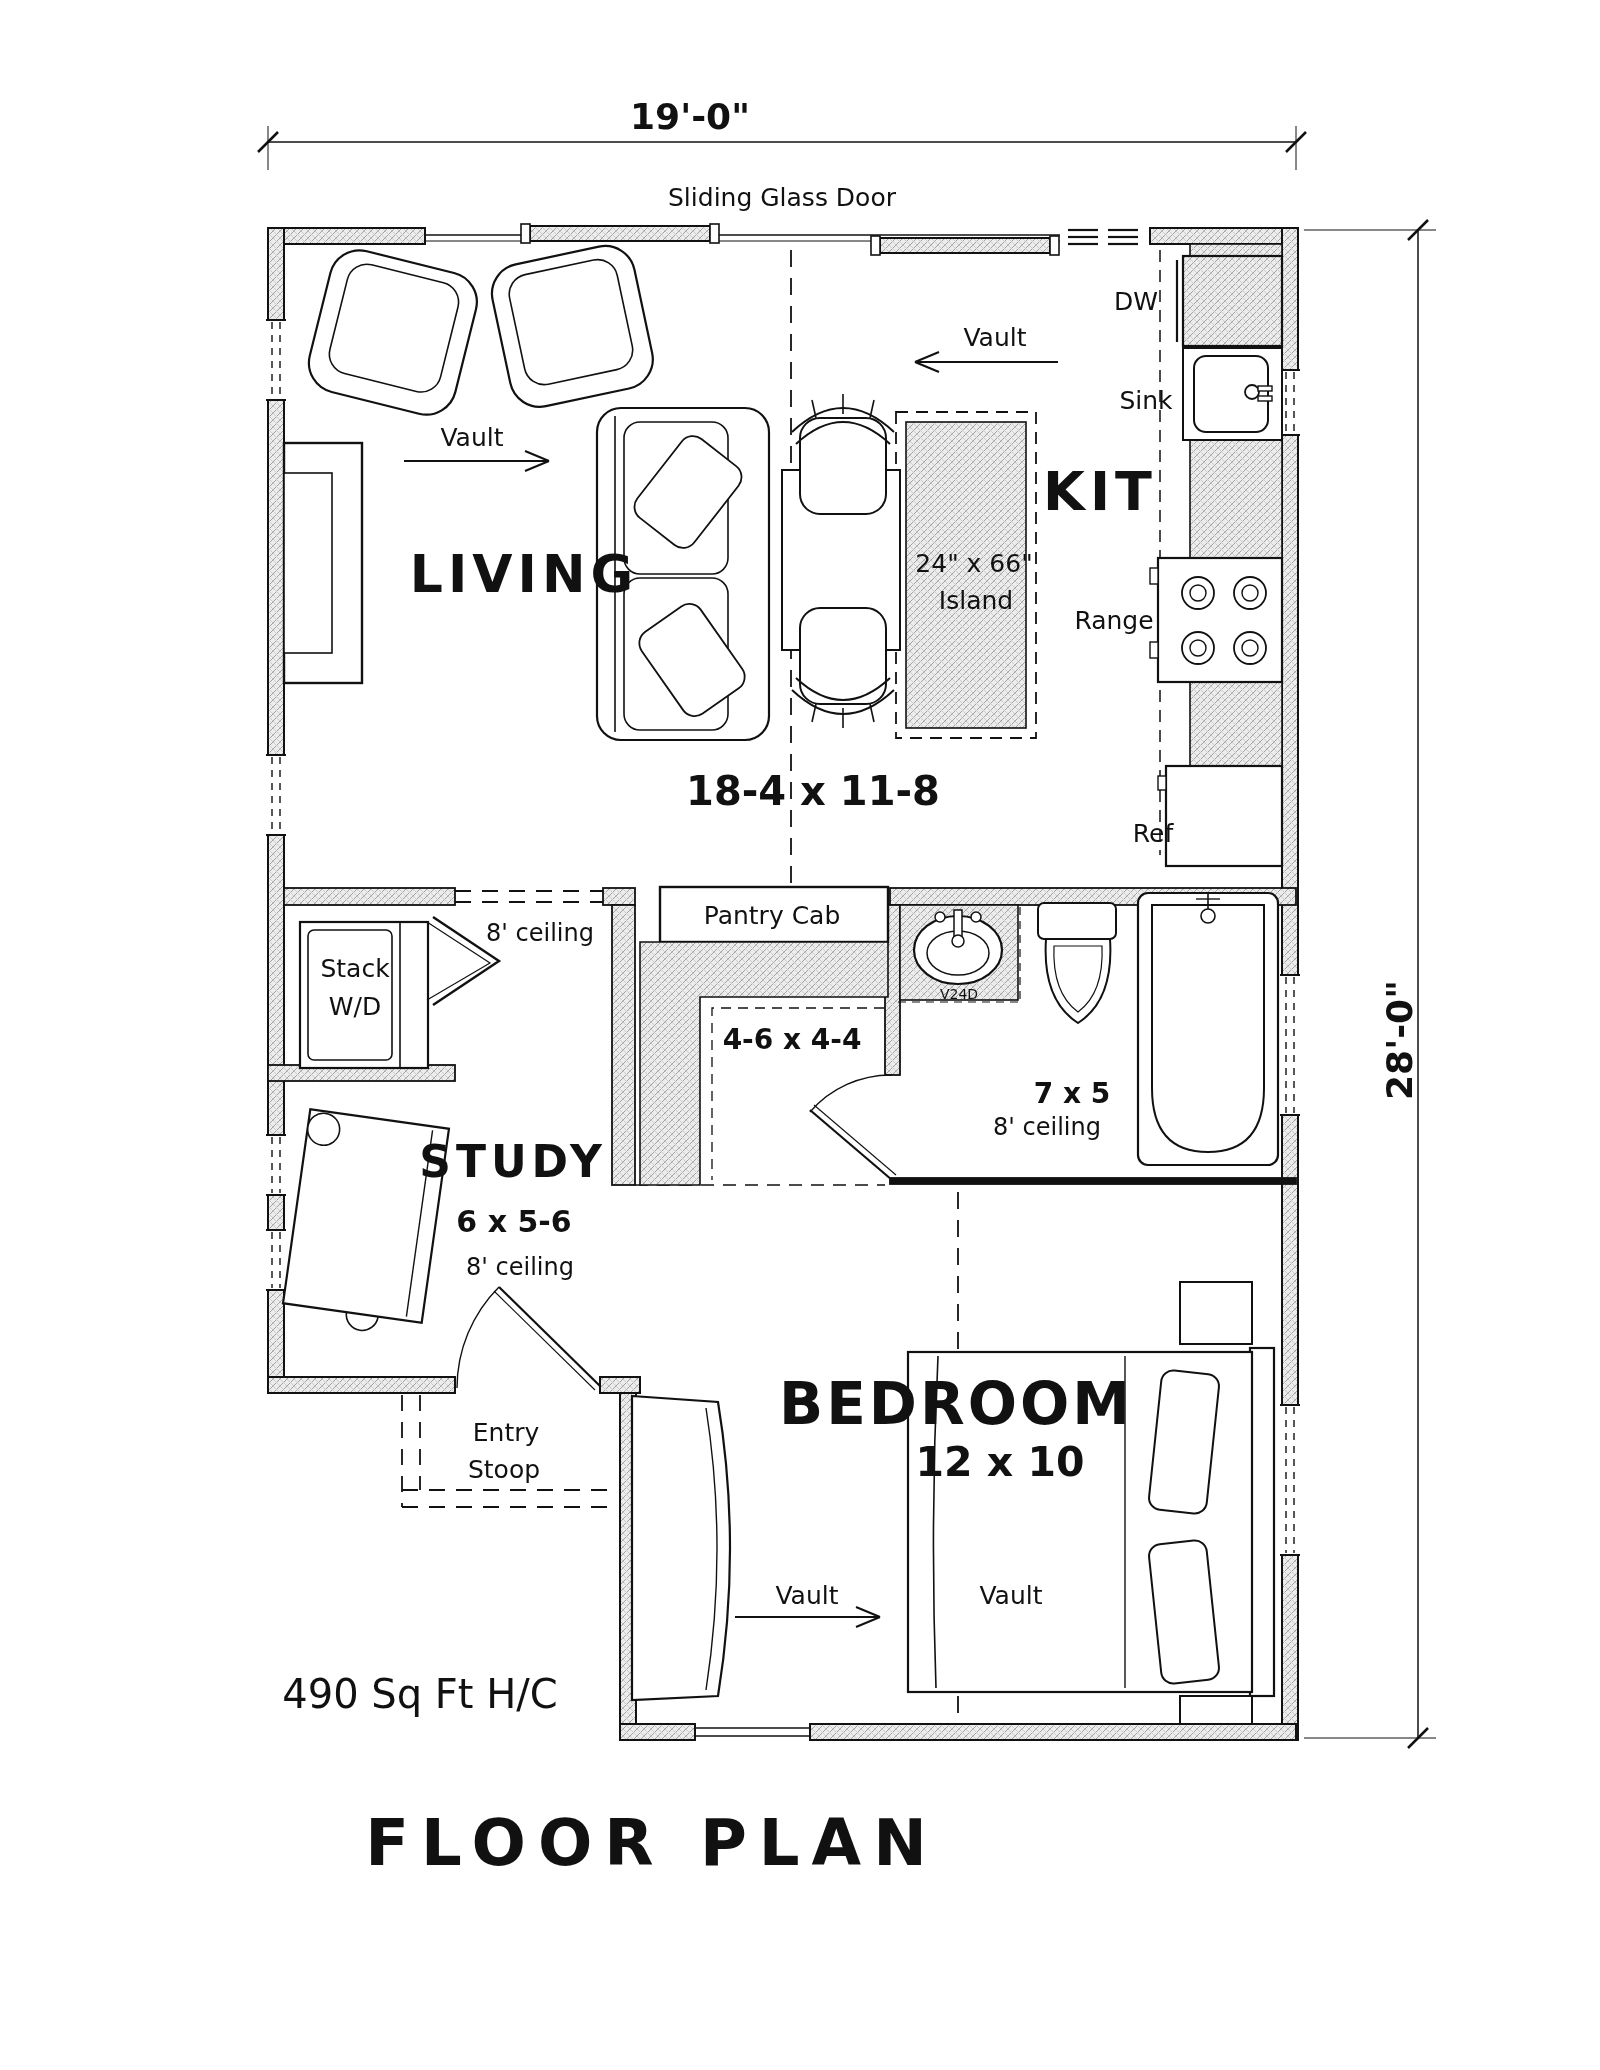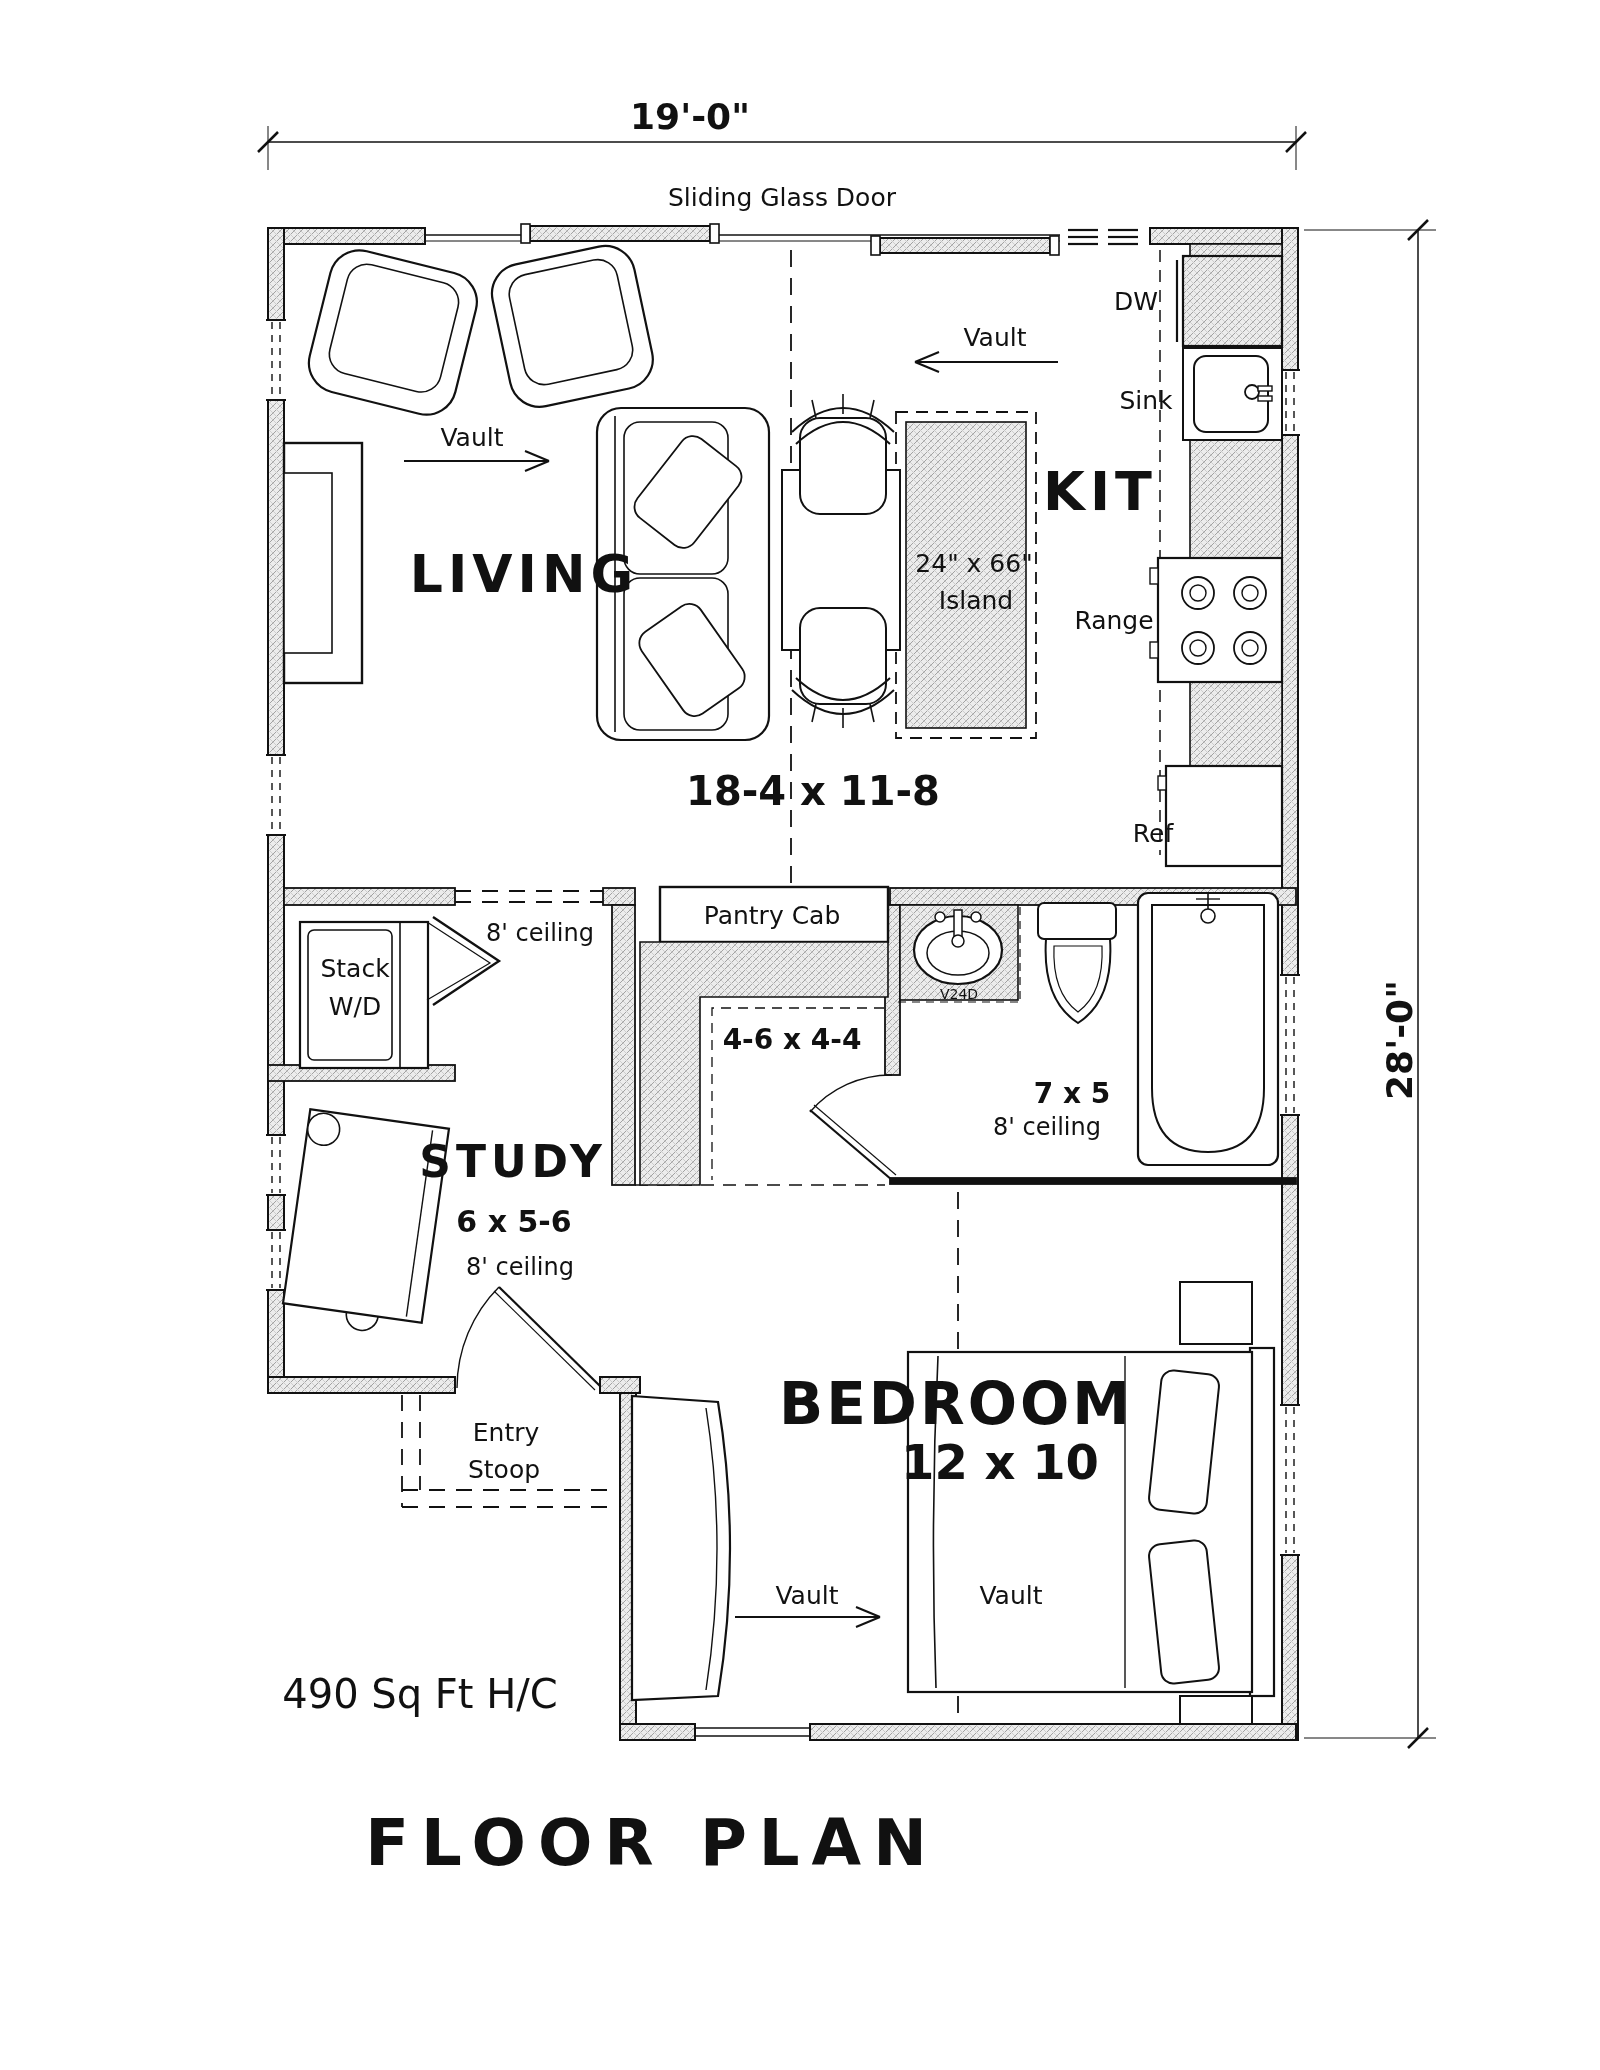--- a/index.html
+++ b/index.html
@@ -368,19 +368,19 @@
   <div class="lbl" style="left:1047px;top:1127px;font-size:24px;">8' ceiling</div>
 
   <div class="lbl room" style="left:513px;top:1162px;font-size:44px;">STUDY</div>
   <div class="lbl dims" style="left:514px;top:1222px;font-size:30px;">6 x 5-6</div>
   <div class="lbl" style="left:520px;top:1267px;font-size:24px;">8' ceiling</div>
 
   <div class="lbl small" style="left:506px;top:1432px;">Entry</div>
   <div class="lbl small" style="left:504px;top:1469px;">Stoop</div>
 
   <div class="lbl room" style="left:956px;top:1404px;font-size:58px;letter-spacing:3px;">BEDROOM</div>
-  <div class="lbl dims" style="left:1000px;top:1462px;font-size:48px;">12 x 10</div>
+  <div class="lbl dims" style="left:1000px;top:1462px;font-size:41px;">12 x 10</div>
   <div class="lbl small" style="left:807px;top:1595px;">Vault</div>
   <div class="lbl small" style="left:1011px;top:1595px;">Vault</div>
 
   <div class="lbl" style="left:420px;top:1694px;font-size:40px;">490 Sq Ft H/C</div>
   <div class="lbl title" style="left:652px;top:1843px;font-size:64px;">FLOOR PLAN</div>
 </div>
 
 </body></html>

